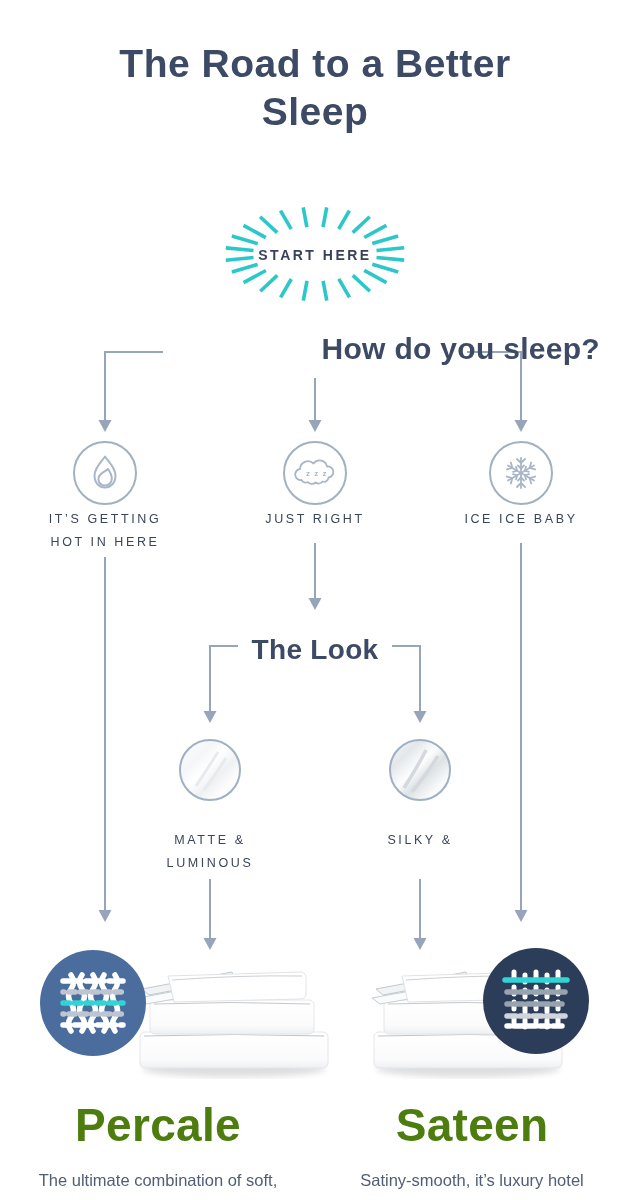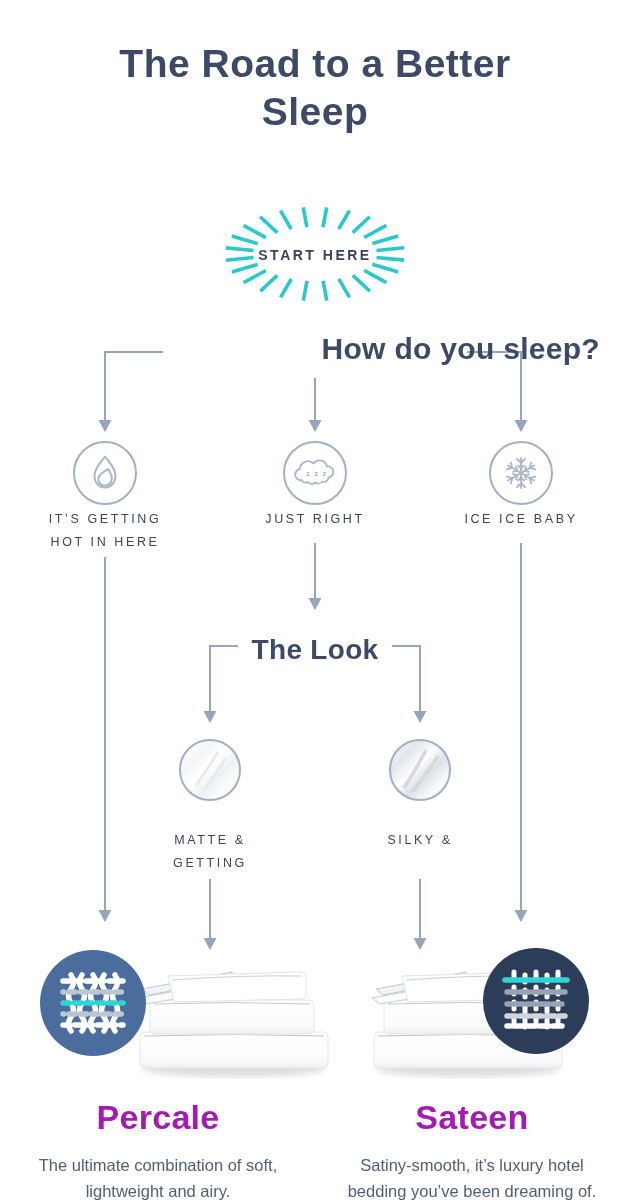--- a/index.html
+++ b/index.html
@@ -41,21 +41,21 @@
   .stack{width:200px;height:132px;}
   .stack-left{top:948px;left:134px;}
   .stack-right{top:948px;left:368px;}
   .badge{width:110px;height:110px;}
   .badge-left{top:948px;left:38px;}
   .badge-right{top:946px;left:481px;}
 
   .product-col{top:1098px;width:300px;text-align:center;}
   .col-left{left:8px;}
   .col-right{left:322px;}
-  .product-name{color:#a21caf;font-size:34px;font-weight:bold;letter-spacing:.3px;}
+  .product-name{color:#4d7c0f;font-size:46px;font-weight:bold;letter-spacing:.3px;}
   .product-desc{margin:16px auto 0;width:285px;color:#515e73;font-size:16.5px;line-height:1.55;}
 
   .zzz{font-size:8px;fill:#a9b6c8;font-weight:bold;letter-spacing:1px;}
 </style>
 </head>
 <body>
 
 <svg class="abs flow-svg" width="630" height="1200" viewBox="0 0 630 1200">
   <g stroke="#97a5ba" stroke-width="2" fill="none">
     <path d="M163,352 H105 V421"></path>
@@ -199,21 +199,21 @@
           <stop offset="1" stop-color="#e9edef"></stop>
       </linearGradient>
     </defs>
     <circle cx="32" cy="32" r="30" fill="url(#silkyG)" stroke="#9fb0c4" stroke-width="2"></circle>
     <path d="M16,50 Q30,28 38,12 M24,54 Q40,34 50,18" stroke="#d4d9dd" stroke-width="3.5" fill="none"></path>
   </svg>
 </div>
 
 <div class="abs opt-label lbl-matte">
   <div>MATTE &amp;</div>
-  <div>GETTING</div>
+  <div>LUMINOUS</div>
 </div>
 <div class="abs opt-label lbl-silky">
   <div>SILKY &amp;</div>
 </div>
 
 <div class="abs stack stack-left">
   <svg width="200" height="132" viewBox="0 0 200 132">
     <defs>
       <linearGradient id="slabL" x1="0" y1="0" x2="0" y2="1">
         <stop offset="0" stop-color="#ffffff"></stop>

